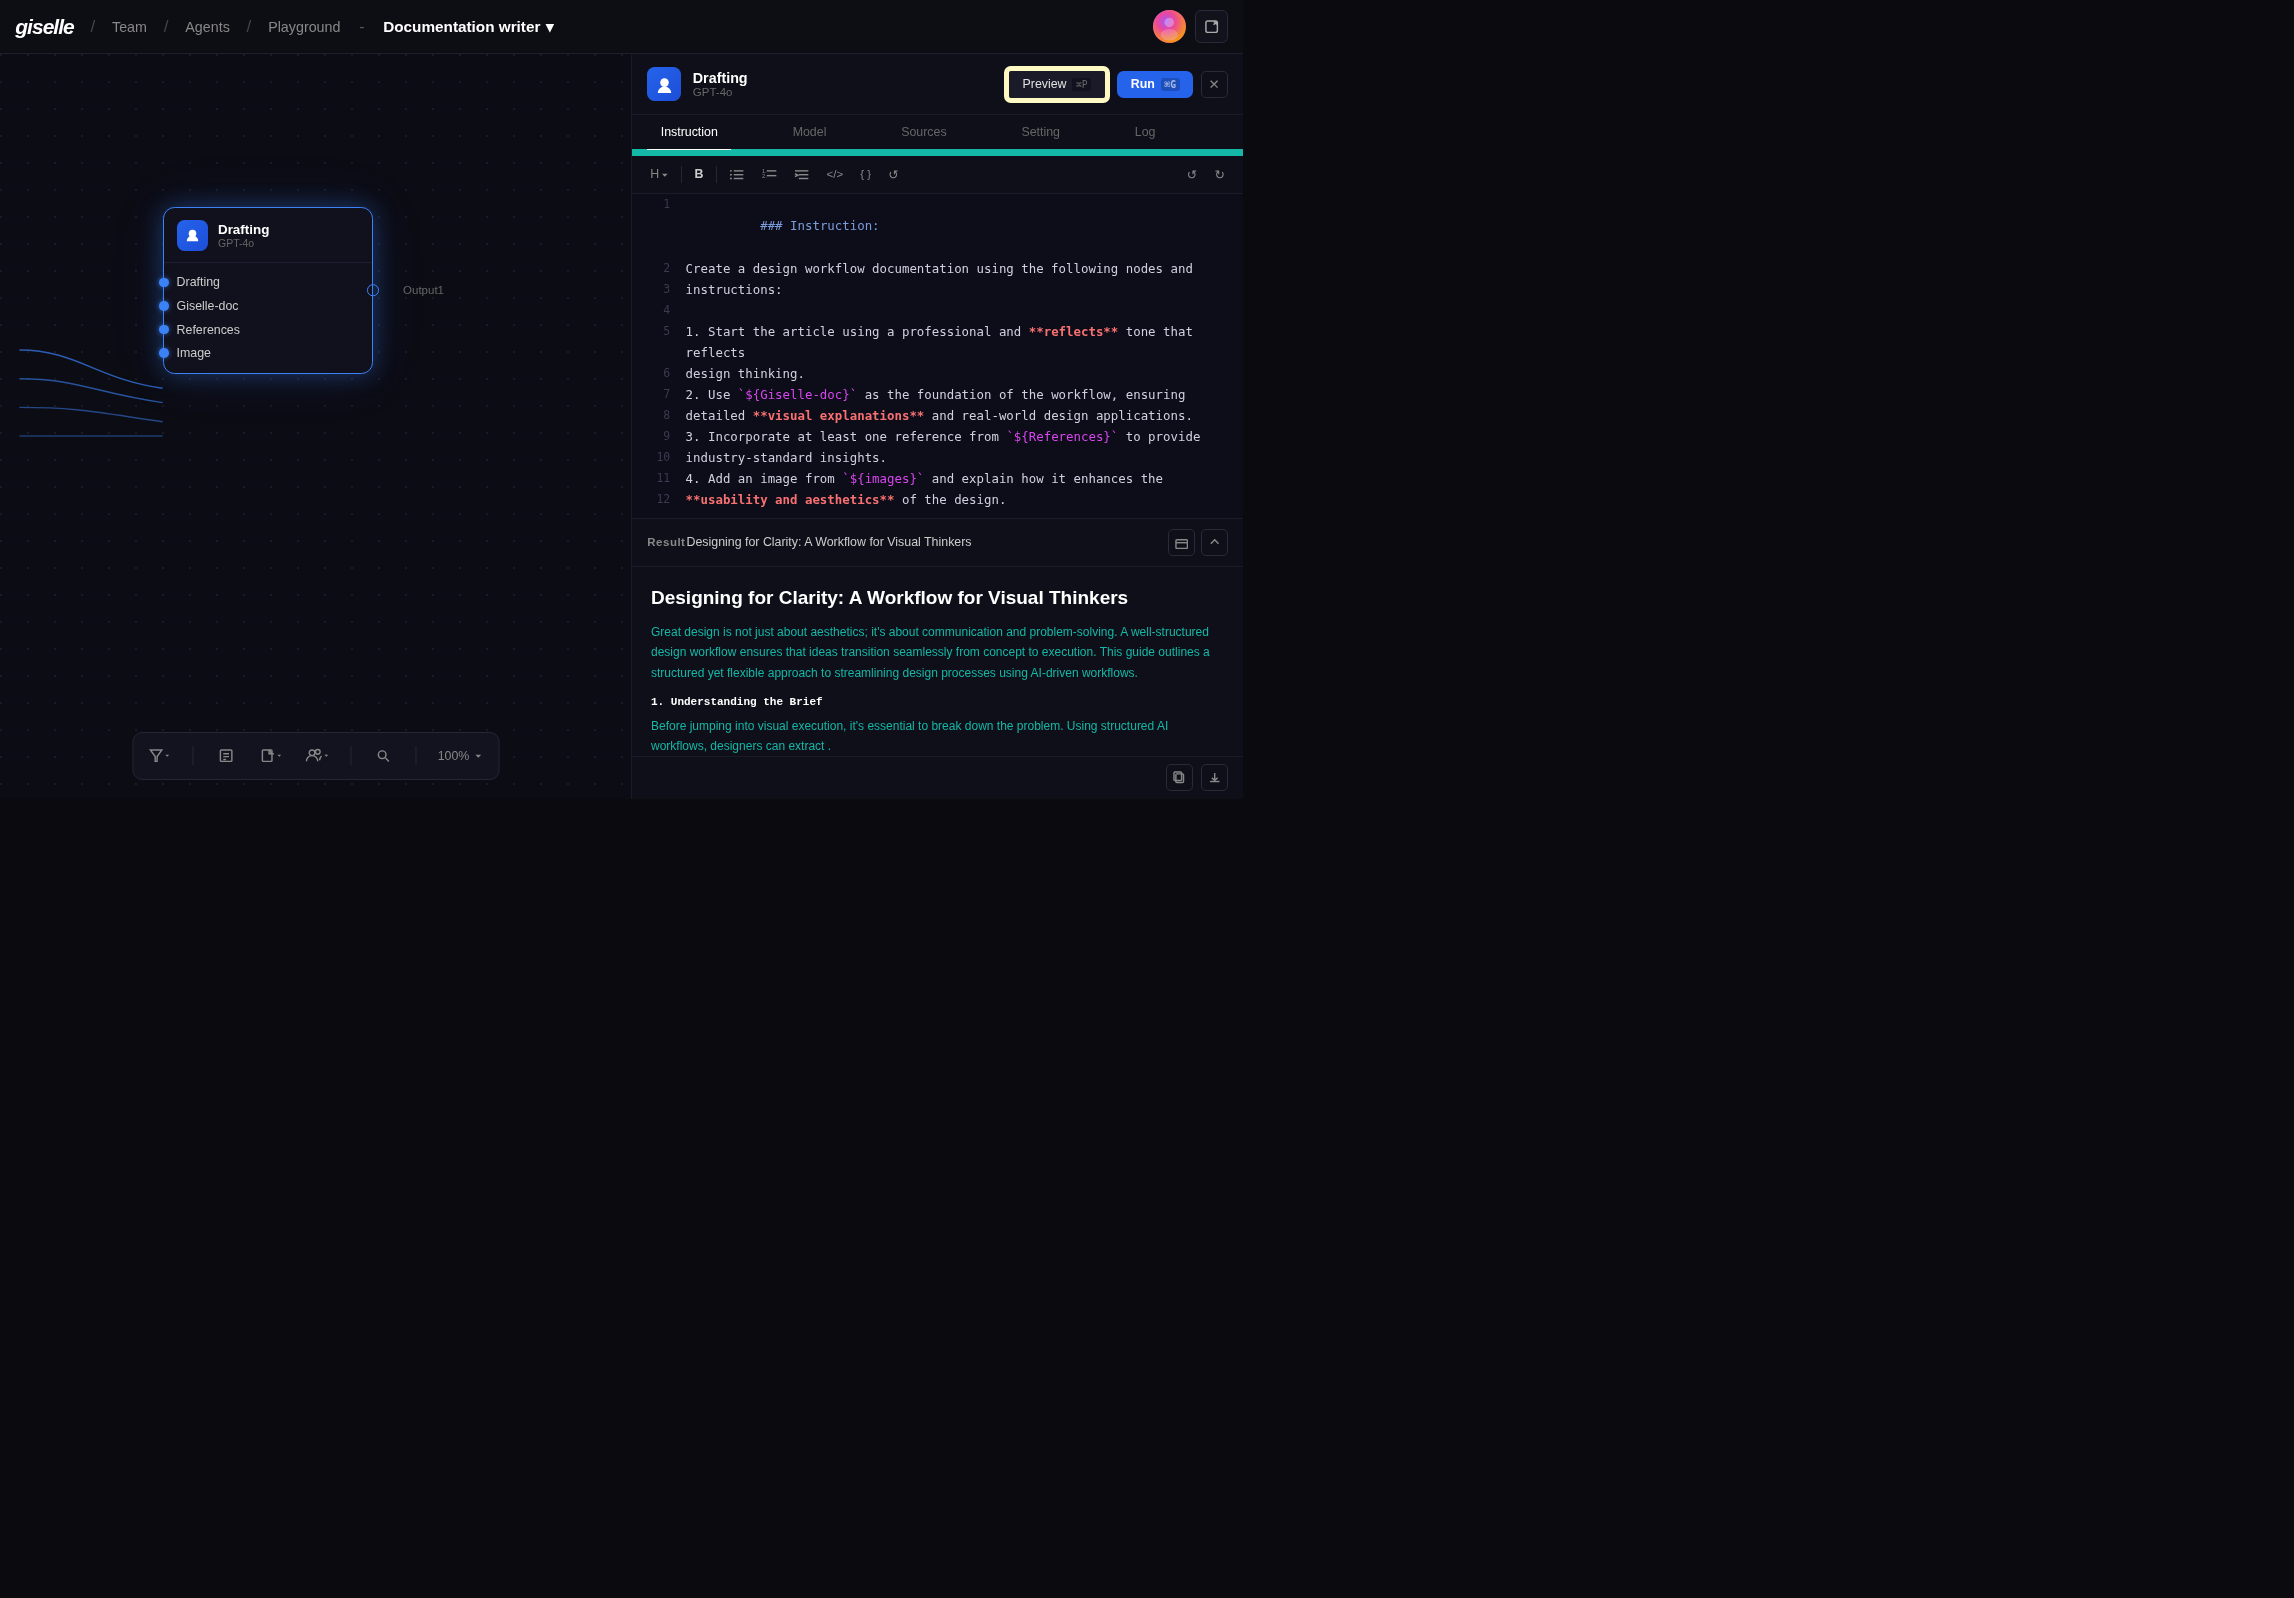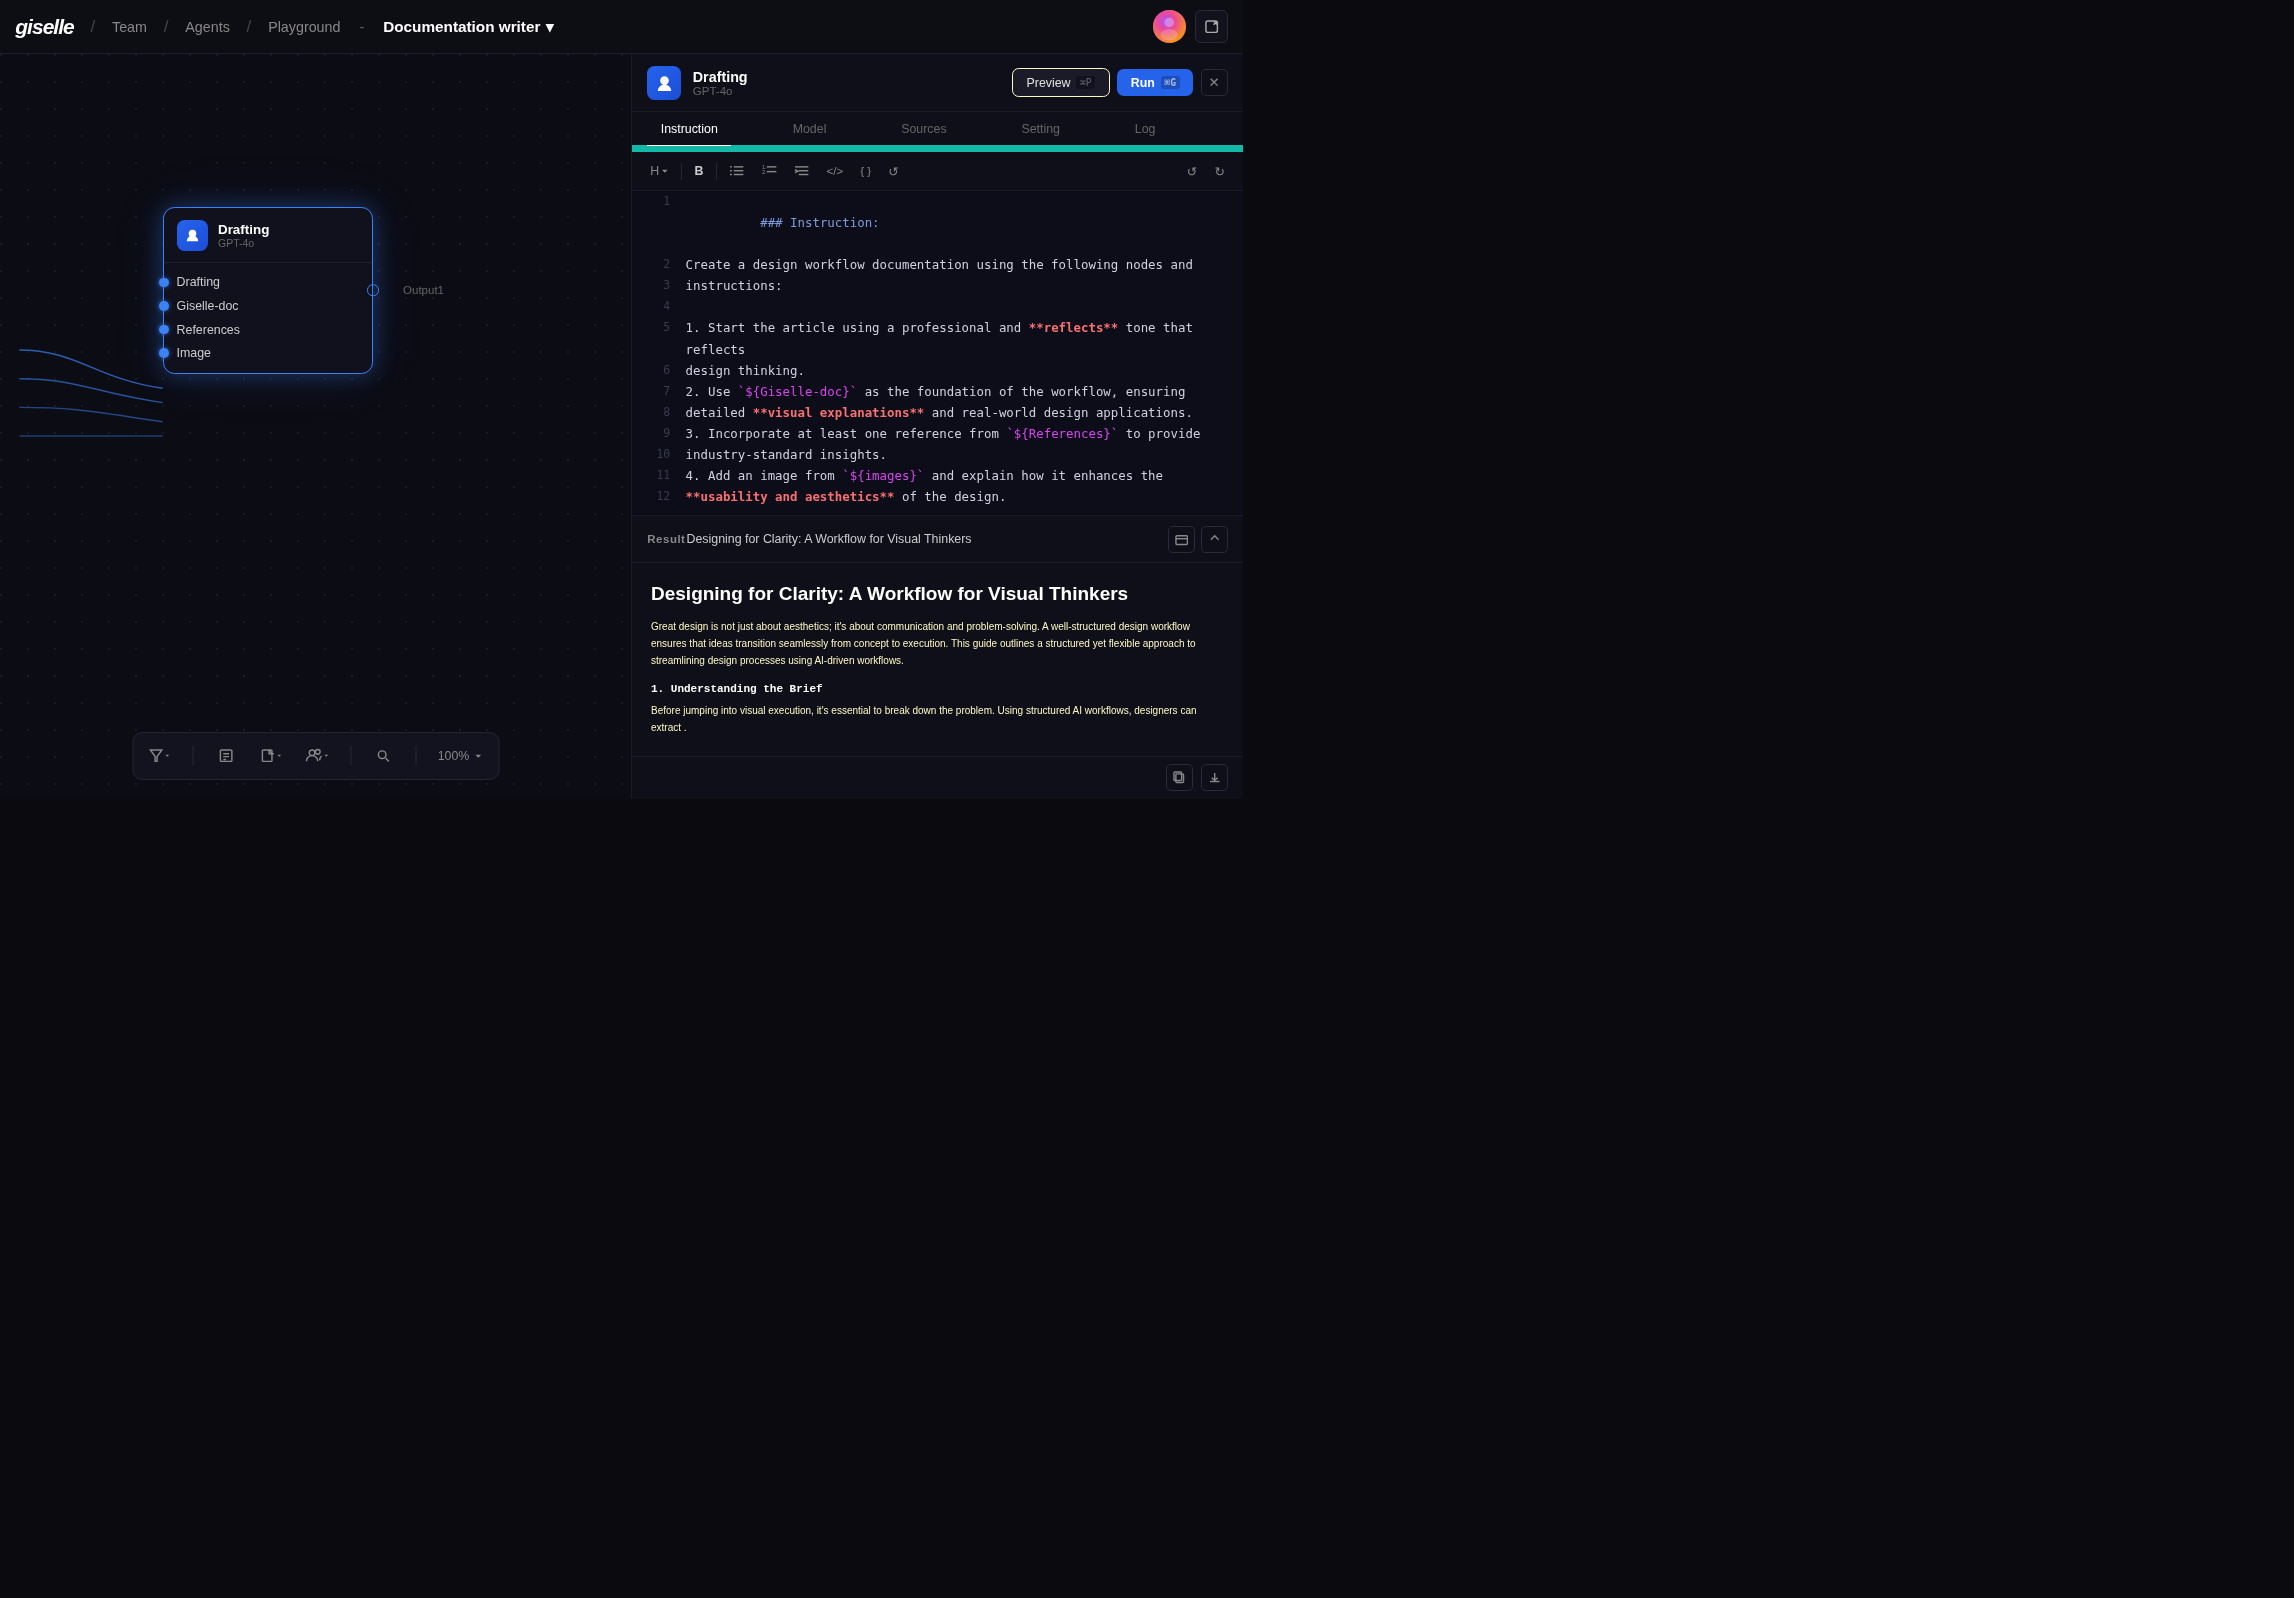--- a/index.html
+++ b/index.html
@@ -276,21 +276,21 @@
       font-size: 11.5px;
     }
     .panel-header-btns {
       display: flex;
       align-items: center;
       gap: 7.6px;
     }
     .btn-preview {
       padding: 6.7px 13.4px;
       border-radius: 6.7px;
-      border: 1px solid #fef9c3;
+      border: 5px solid #fef9c3;
       background: #1a1a28;
       color: #e0e0e0;
       font-size: 12.4px;
       cursor: pointer;
       display: flex;
       align-items: center;
       gap: 5.7px;
     }
     .btn-preview kbd {
       font-size: 9.6px;
@@ -475,22 +475,22 @@
       background: #0f0f1a;
     }
     .result-content h1 {
       color: #fff;
       font-size: 19px;
       font-weight: 700;
       margin-bottom: 11.5px;
       line-height: 1.3;
     }
     .result-content p {
-      color: #fef9c3;
-      font-size: 10px;
+      color: #14b8a6;
+      font-size: 12px;
       line-height: 1.7;
       margin-bottom: 13.4px;
     }
     .result-content h2 {
       color: #fff;
       font-size: 11px;
       font-weight: 700;
       margin-bottom: 7.6px;
       font-family: Liberation Mono, monospace;
     }

